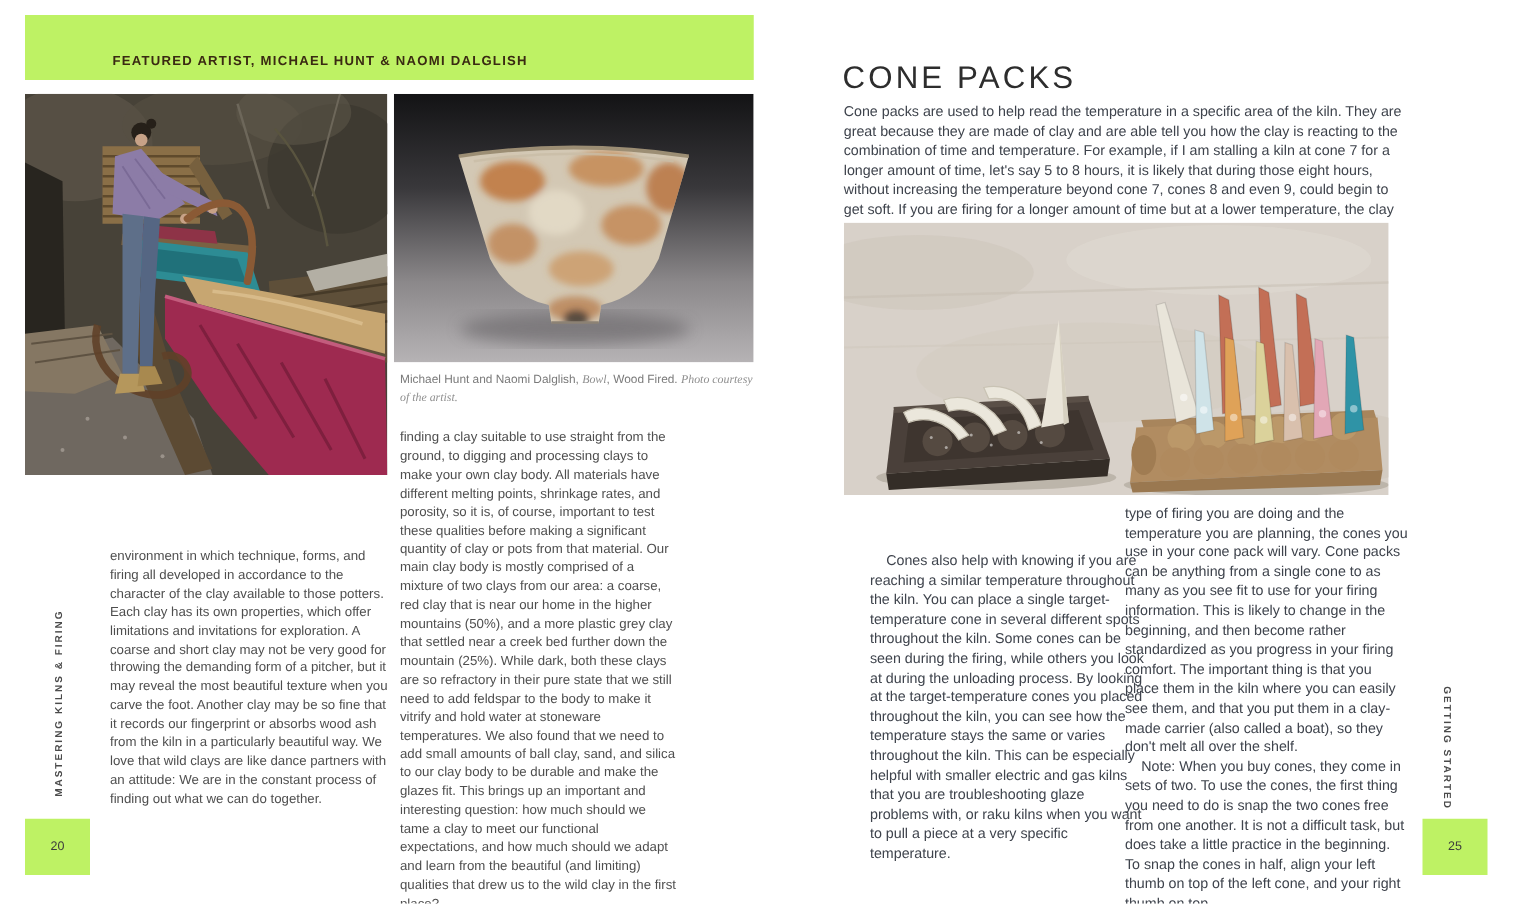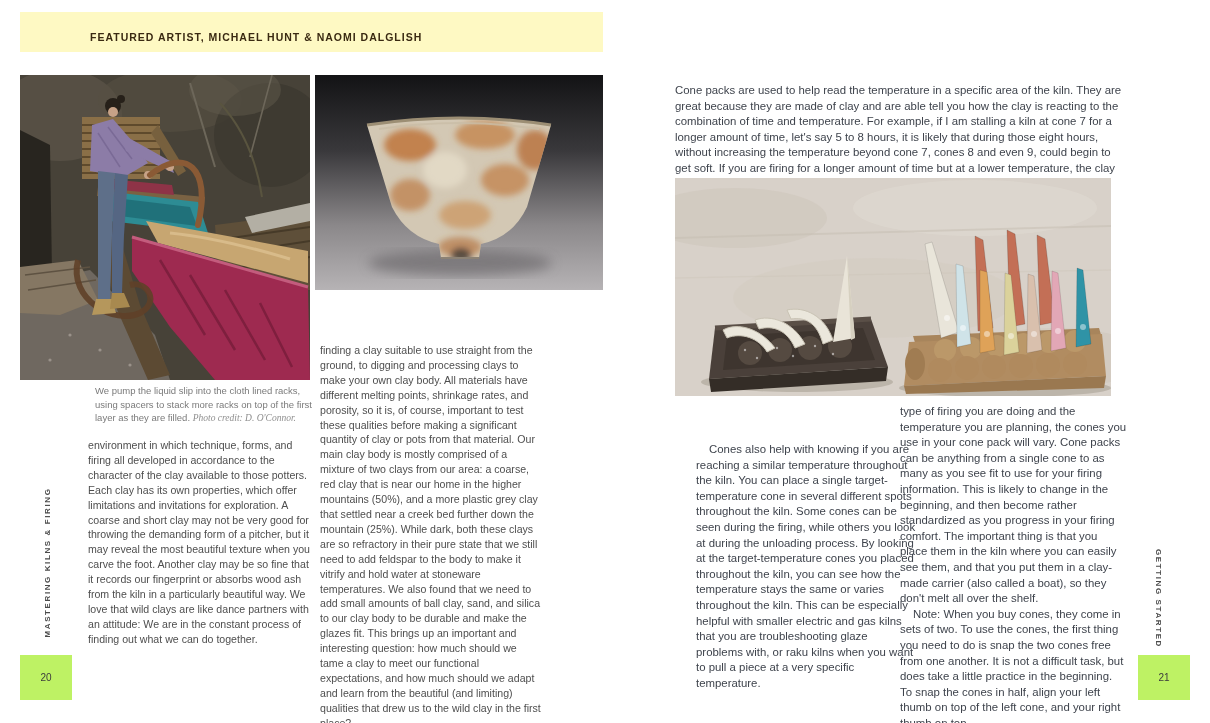--- a/index.html
+++ b/index.html
@@ -1,19 +1,19 @@
 <!DOCTYPE html>
 <html lang="en"><head>
 <meta charset="utf-8">
 <style>
   html,body{margin:0;padding:0;background:#fff;}
   #spread{position:relative;width:1210px;height:723px;background:#fff;overflow:hidden;
           font-family:"Liberation Sans",sans-serif;}
   
-  .banner{position:absolute;left:20px;top:12px;width:583px;height:40px;background:#fef9c3;
+  .banner{position:absolute;left:20px;top:12px;width:583px;height:52px;background:#bef264;
           display:flex;align-items:flex-end;}
   .banner span{padding:0 0 9px 70px;font-size:10.5px;font-weight:bold;letter-spacing:1px;
           color:#3a2a12;}
   .photo{position:absolute;overflow:hidden;}
   .photo svg{display:block;}
   .photo-slip{left:20px;top:75px;width:290px;height:305px;}
   .photo-bowl{left:315px;top:75px;width:288px;height:215px;}
   .photo-cones{left:675px;top:178px;width:436px;height:218px;}
   .caption{position:absolute;font-size:9.5px;line-height:13.5px;color:#7a7a7a;}
   .caption em{font-style:italic;color:#8f8f8f;font-family:"Liberation Serif",serif;font-size:9.5px;}
@@ -101,24 +101,20 @@
           <circle cx="128" cy="100" r="4" fill="#c7a287"></circle>
         <polygon points="78,96 95,98 92,160 90,224 78,224 78,160" fill="#5e6f89"></polygon>
         <polygon points="95,98 108,100 104,160 102,218 92,218 92,160" fill="#556683"></polygon>
         <polygon points="76,224 92,224 96,238 72,240" fill="#b5975c"></polygon>
         <polygon points="92,218 104,218 110,232 90,234" fill="#a8894f"></polygon>
       </g>
       <path d="M130,100 C165,72 192,92 178,150" stroke="#8a5a35" stroke-width="6" fill="none" stroke-linecap="round"></path>
     </svg>
   </div>
 
-  <div class="caption caption-slip">
-    <span>We pump the liquid slip into the cloth lined racks, using spacers to stack more racks on top of the first layer as they are filled.</span>
-    <em>Photo credit: D. O'Connor.</em>
-  </div>
 
   <div class="bodycol col-l1">
     <p>environment in which technique, forms, and firing all developed in accordance to the character of the clay available to those potters. Each clay has its own properties, which offer limitations and invitations for exploration. A coarse and short clay may not be very good for throwing the demanding form of a pitcher, but it may reveal the most beautiful texture when you carve the foot. Another clay may be so fine that it records our fingerprint or absorbs wood ash from the kiln in a particularly beautiful way. We love that wild clays are like dance partners with an attitude: We are in the constant process of finding out what we can do together.</p>
   </div>
 
   <div class="photo photo-bowl">
     <svg viewBox="0 0 288 215" width="288" height="215">
       <defs>
         <linearGradient id="bg2" x1="0" y1="0" x2="0" y2="1">
           <stop offset="0" stop-color="#131315"></stop>
@@ -149,28 +145,32 @@
         <ellipse cx="150" cy="140" rx="26" ry="14" fill="#c98545" opacity=".55"></ellipse>
         <ellipse cx="145" cy="172" rx="22" ry="10" fill="#b06a31" opacity=".6"></ellipse>
         <ellipse cx="146" cy="180" rx="10" ry="7" fill="#4e443b" opacity=".9"></ellipse>
       </g>
       <path d="M52,50 Q144,36 236,50" stroke="#9c8e74" stroke-width="3" fill="none"></path>
       <path d="M64,54 Q144,42 224,54" stroke="#c9bda6" stroke-width="2" fill="none" opacity=".8"></path>
       <path d="M126,183 L164,183" stroke="#8c8274" stroke-width="2"></path>
     </svg>
   </div>
 
+  <div class="caption caption-bowl">
+    <span>Michael Hunt and Naomi Dalglish, </span><em>Bowl</em><span>, Wood Fired. </span><em>Photo courtesy of the artist.</em>
+  </div>
 
   <div class="bodycol col-l2">
     <p>finding a clay suitable to use straight from the ground, to digging and processing clays to make your own clay body. All materials have different melting points, shrinkage rates, and porosity, so it is, of course, important to test these qualities before making a significant quantity of clay or pots from that material.  Our main clay body is mostly comprised of a mixture of two clays from our area: a coarse, red clay that is near our home in the higher mountains (50%), and a more plastic grey clay that settled near a creek bed further down the mountain (25%). While dark, both these clays are so refractory in their pure state that we still need to add feldspar to the body to make it vitrify and hold water at stoneware temperatures. We also found that we need to add small amounts of ball clay, sand, and silica to our clay body to be durable and make the glazes fit. This brings up an important and interesting question: how much should we tame a clay to meet our functional expectations, and how much should we adapt and learn from the beautiful (and limiting) qualities that drew us to the wild clay in the first place?</p>
   </div>
 
   <div class="spine spine-left">MASTERING KILNS &amp; FIRING</div>
   <div class="pagenum pagenum-left">20</div>
 
+  <div class="rp-title">CONE PACKS</div>
 
   <div class="serifcol rp-intro">
     <p>Cone packs are used to help read the temperature in a specific area of the kiln. They are great because they are made of clay and are able tell you how the clay is reacting to the combination of time and temperature. For example, if I am stalling a kiln at cone 7 for a longer amount of time, let's say 5 to 8 hours, it is likely that during those eight hours, without increasing the temperature beyond cone 7, cones 8 and even 9, could begin to get soft. If you are firing for a longer amount of time but at a lower temperature, the clay can still react like you reached that higher temperature.</p>
   </div>
 
   <div class="photo photo-cones">
     <svg viewBox="0 0 436 218" width="436" height="218">
       <rect width="436" height="218" fill="#d8d1c9"></rect>
       <ellipse cx="60" cy="40" rx="92" ry="30" fill="#cfc7bd" opacity=".6"></ellipse>
       <ellipse cx="300" cy="30" rx="122" ry="28" fill="#ded8d0" opacity=".7"></ellipse>
@@ -244,15 +244,15 @@
   <div class="serifcol col-r1">
     <p class="indent">Cones also help with knowing if you are reaching a similar temperature throughout the kiln. You can place a single target-temperature cone in several different spots throughout the kiln. Some cones can be seen during the firing, while others you look at during the unloading process. By looking at the target-temperature cones you placed throughout the kiln, you can see how the temperature stays the same or varies throughout the kiln. This can be especially helpful with smaller electric and gas kilns that you are troubleshooting glaze problems with, or raku kilns when you want to pull a piece at a very specific temperature.</p>
   </div>
 
   <div class="serifcol col-r2">
     <p>type of firing you are doing and the temperature you are planning, the cones you use in your cone pack will vary. Cone packs can be anything from a single cone to as many as you see fit to use for your firing information. This is likely to change in the beginning, and then become rather standardized as you progress in your firing comfort. The important thing is that you place them in the kiln where you can easily see them, and that you put them in a clay-made carrier (also called a boat), so they don't melt all over the shelf.</p>
     <p class="indent">Note: When you buy cones, they come in sets of two. To use the cones, the first thing you need to do is snap the two cones free from one another. It is not a difficult task, but does take a little practice in the beginning. To snap the cones in half, align your left thumb on top of the left cone, and your right thumb on top</p>
   </div>
 
   <div class="spine spine-right">GETTING STARTED</div>
-  <div class="pagenum pagenum-right">21</div>
+  <div class="pagenum pagenum-right">25</div>
 
 </div>
 
 </body></html>

